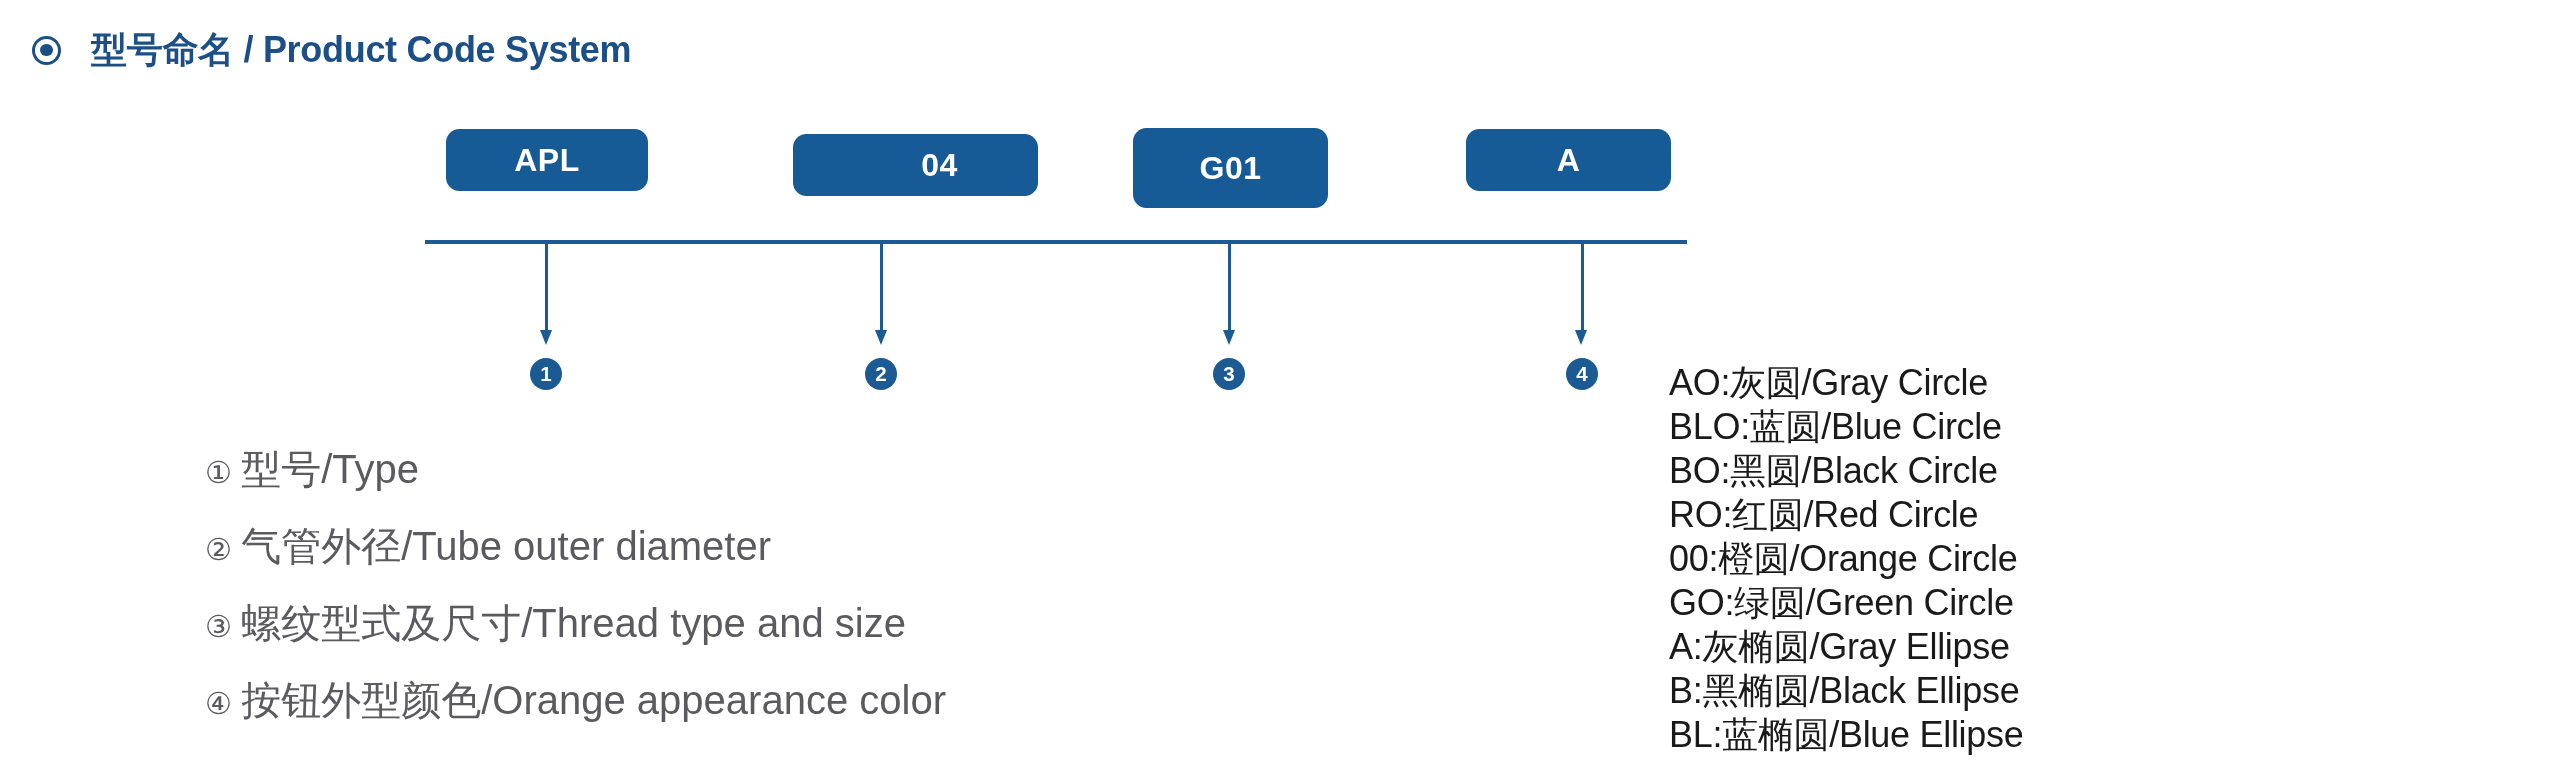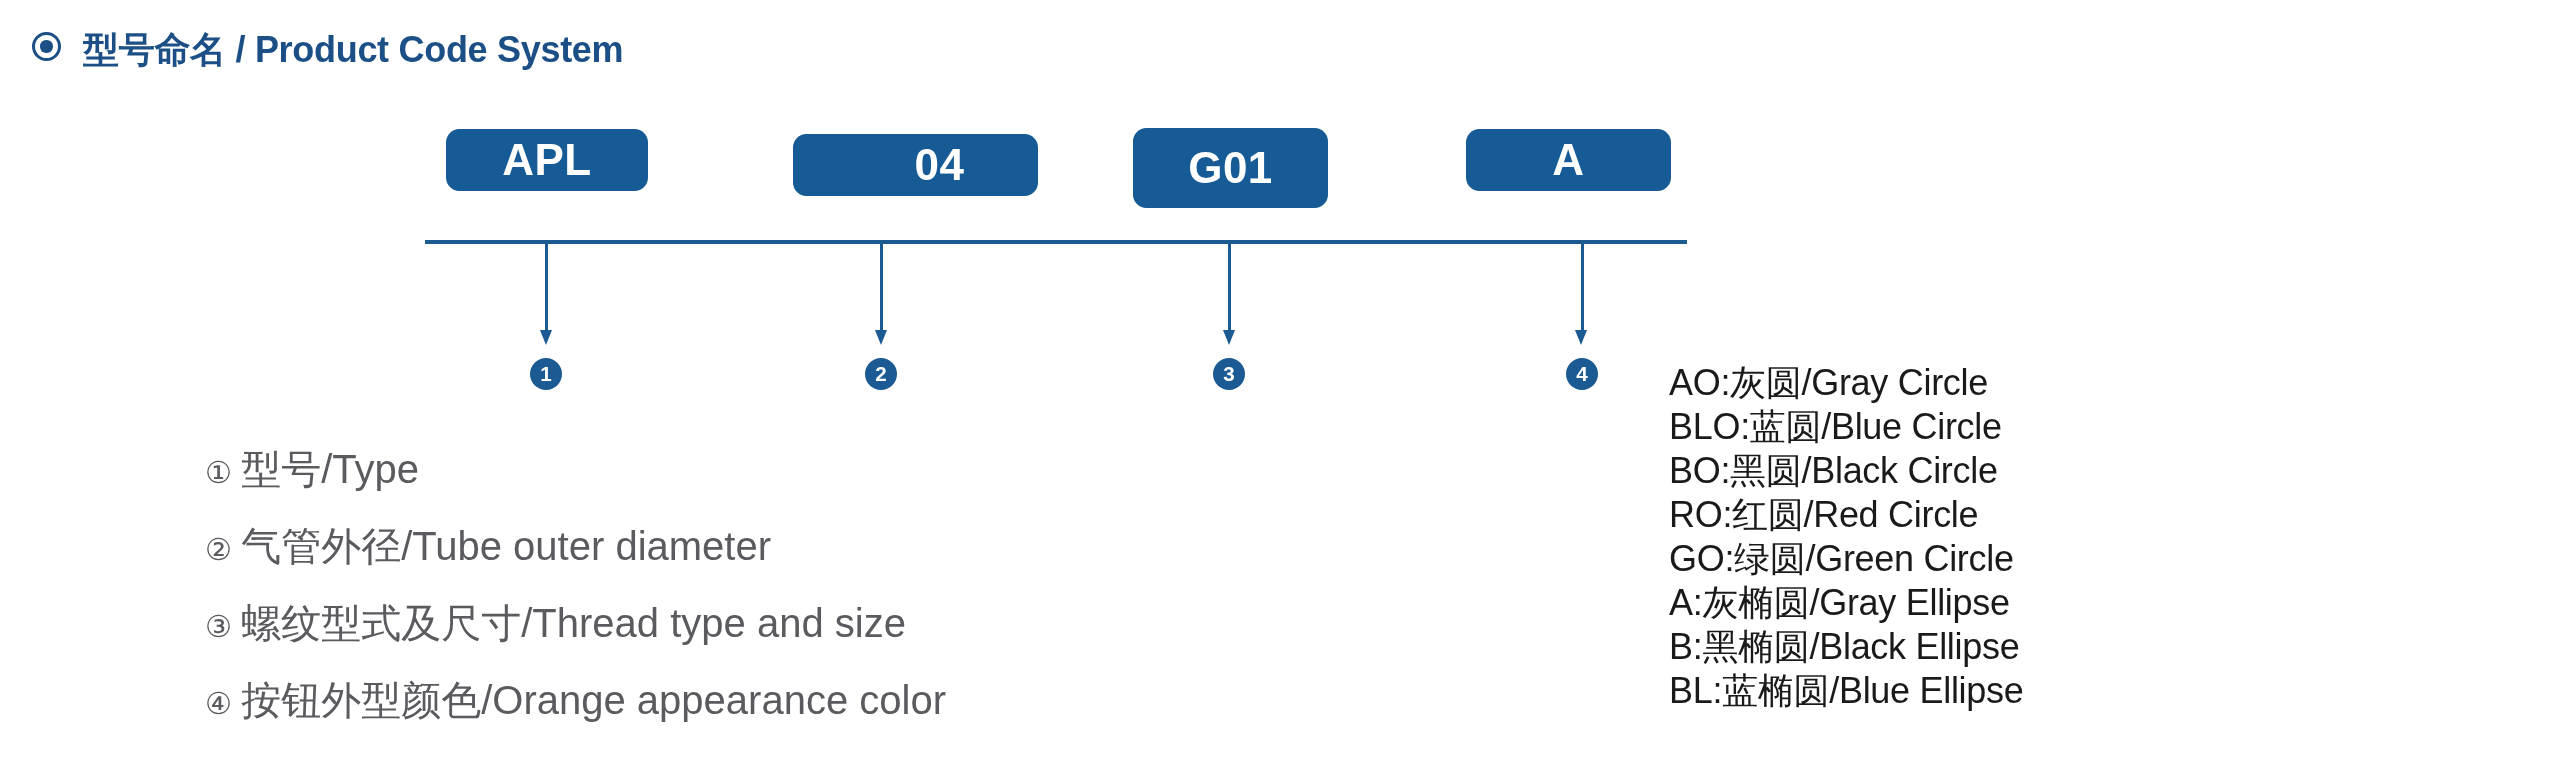--- a/index.html
+++ b/index.html
@@ -19,21 +19,22 @@
     background: #ffffff;
     overflow: hidden;
   }
 
   
   .title-row {
     position: absolute;
     left: 32px;
     top: 32px;
     display: flex;
-    gap: 22px;
+    align-items: center;
+    gap: 30px;
     white-space: nowrap;
   }
   .bullseye {
     width: 29px;
     height: 29px;
     border-radius: 50%;
     border: 3.6px solid #1b4f86;
     box-sizing: border-box;
     display: flex;
     align-items: center;
@@ -56,21 +57,21 @@
 
   
   .code-box {
     position: absolute;
     background: #165b95;
     border-radius: 13.4px;
     display: flex;
     align-items: center;
     justify-content: center;
     color: #ffffff;
-    font-size: 44px;
+    font-size: 32px;
     font-weight: 600;
     letter-spacing: 0.5px;
     line-height: 1;
   }
 
   
   .baseline {
     position: absolute;
     background: #1b5a93;
   }
@@ -200,20 +201,21 @@
       <span class="legend-marker">④</span>
       <span class="legend-label">按钮外型颜色/Orange appearance color</span>
     </div>
   </div>
 
   <div class="color-list">
     <div class="color-line">AO:灰圆/Gray Circle</div>
     <div class="color-line">BLO:蓝圆/Blue Circle</div>
     <div class="color-line">BO:黑圆/Black Circle</div>
     <div class="color-line">RO:红圆/Red Circle</div>
+    <div class="color-line">00:橙圆/Orange Circle</div>
     <div class="color-line">GO:绿圆/Green Circle</div>
     <div class="color-line">A:灰椭圆/Gray Ellipse</div>
     <div class="color-line">B:黑椭圆/Black Ellipse</div>
     <div class="color-line">BL:蓝椭圆/Blue Ellipse</div>
   </div>
 
 </div>
 
 
 </body></html>

